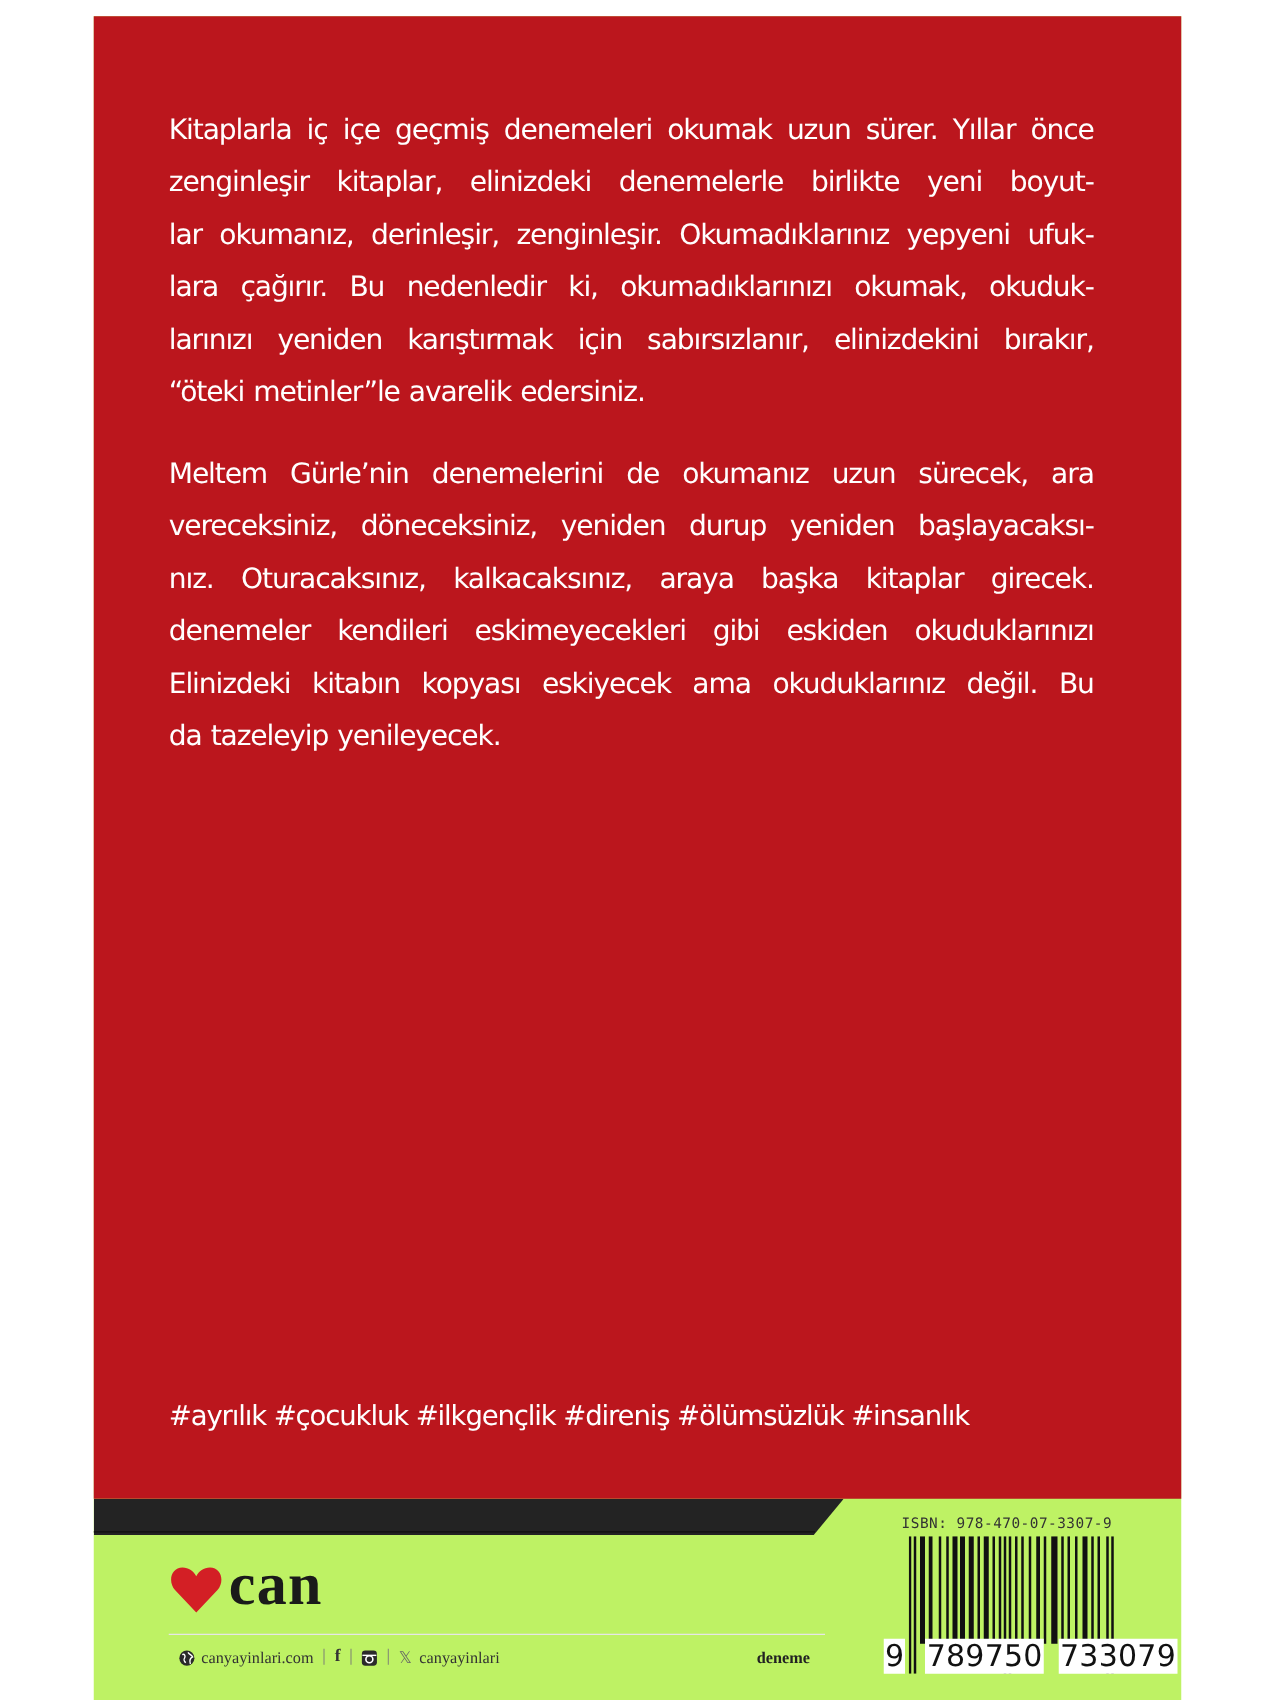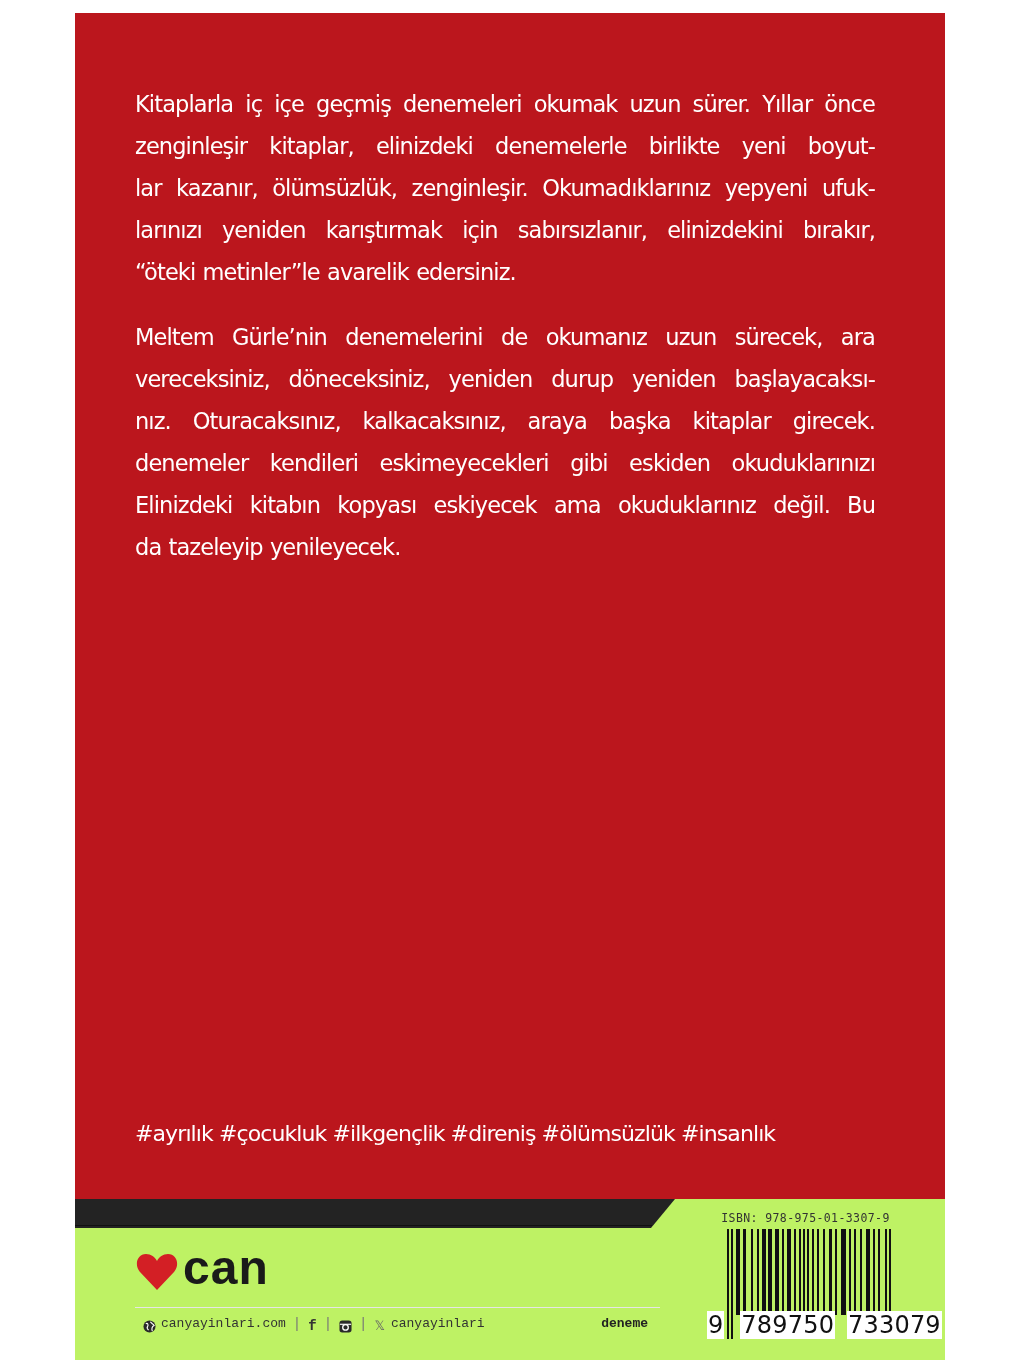--- a/index.html
+++ b/index.html
@@ -90,21 +90,21 @@
       height: 46px;
       display: flex;
       align-items: center;
     }
     .logo-heart {
       width: 44px;
       height: 44px;
       margin-right: 4px;
     }
     .logo-text {
-      font-family: Liberation Sans, sans-serif;
+      font-family: Liberation Serif, serif;
       font-weight: bold;
       font-size: 48px;
       color: #1a1a1a;
       letter-spacing: 1px;
       line-height: 46px;
       margin-top: -8px;
       text-align: center;
     }
     .footer-rule {
       position: absolute;
@@ -114,21 +114,22 @@
       height: 1px;
       background: #e6e6e6;
     }
     .footer {
       position: absolute;
       left: 68px;
       top: 1303px;
       height: 20px;
       width: 505px;
       display: flex;
-      font-family: Liberation Mono, monospace;
+      align-items: center;
+      font-family: Liberation Serif, serif;
       font-size: 13px;
       color: #333333;
     }
     .footer .sep {
       color: #777777;
       margin: 0 7px;
       font-size: 14px;
     }
     .footer .ico {
       display: inline-flex;
@@ -186,21 +187,22 @@
 <body>
 
 <div class="cover">
 
   <div class="red-panel">
 
     <div class="blurb">
       <div class="para">
         <span class="line">Kitaplarla iç içe geçmiş denemeleri okumak uzun sürer. Yıllar önce</span>
         <span class="line">zenginleşir kitaplar, elinizdeki denemelerle birlikte yeni boyut-</span>
-        <span class="line">lar kazanır, ölümsüzlük, zenginleşir. Okumadıklarınız yepyeni ufuk-</span>
+        <span class="line">lar okumanız, derinleşir, zenginleşir. Okumadıklarınız yepyeni ufuk-</span>
+        <span class="line">lara çağırır. Bu nedenledir ki,  okumadıklarınızı okumak, okuduk-</span>
         <span class="line">larınızı yeniden karıştırmak için sabırsızlanır, elinizdekini bırakır,</span>
         <span class="line last">“öteki metinler”le avarelik edersiniz.</span>
       </div>
       <div class="para">
         <span class="line">Meltem Gürle’nin denemelerini de okumanız uzun sürecek, ara</span>
         <span class="line">vereceksiniz, döneceksiniz, yeniden durup yeniden başlayacaksı-</span>
         <span class="line">nız. Oturacaksınız, kalkacaksınız, araya başka kitaplar girecek.</span>
         <span class="line">denemeler kendileri eskimeyecekleri gibi eskiden okuduklarınızı</span>
         <span class="line">Elinizdeki kitabın kopyası eskiyecek ama okuduklarınız değil. Bu</span>
         <span class="line last">da tazeleyip yenileyecek.</span>
@@ -241,21 +243,21 @@
       </svg>
     </span>
     <span class="sep">|</span>
     <span class="ico" style="color:#666;font-size:13px;">𝕏</span>
     <span style="margin-left:6px">canyayinlari</span>
     <span class="spacer"></span>
     <span class="category">deneme</span>
   </div>
 
   <div class="barcode-box">
-    <div class="isbn-text">ISBN: 978-975-01-3307-9</div>
+    <div class="isbn-text">ISBN: 978-470-07-3307-9</div>
     <svg class="bars" viewBox="0 0 166 110" preserveAspectRatio="none">
       <g fill="#111111">
         <rect x="0" y="0" width="2" height="110"></rect>
         <rect x="4" y="0" width="2" height="110"></rect>
         <rect x="9" y="0" width="4" height="86"></rect>
         <rect x="16" y="0" width="3" height="86"></rect>
         <rect x="24" y="0" width="2" height="86"></rect>
         <rect x="30" y="0" width="2" height="86"></rect>
         <rect x="35" y="0" width="4" height="86"></rect>
         <rect x="41" y="0" width="4" height="86"></rect>

